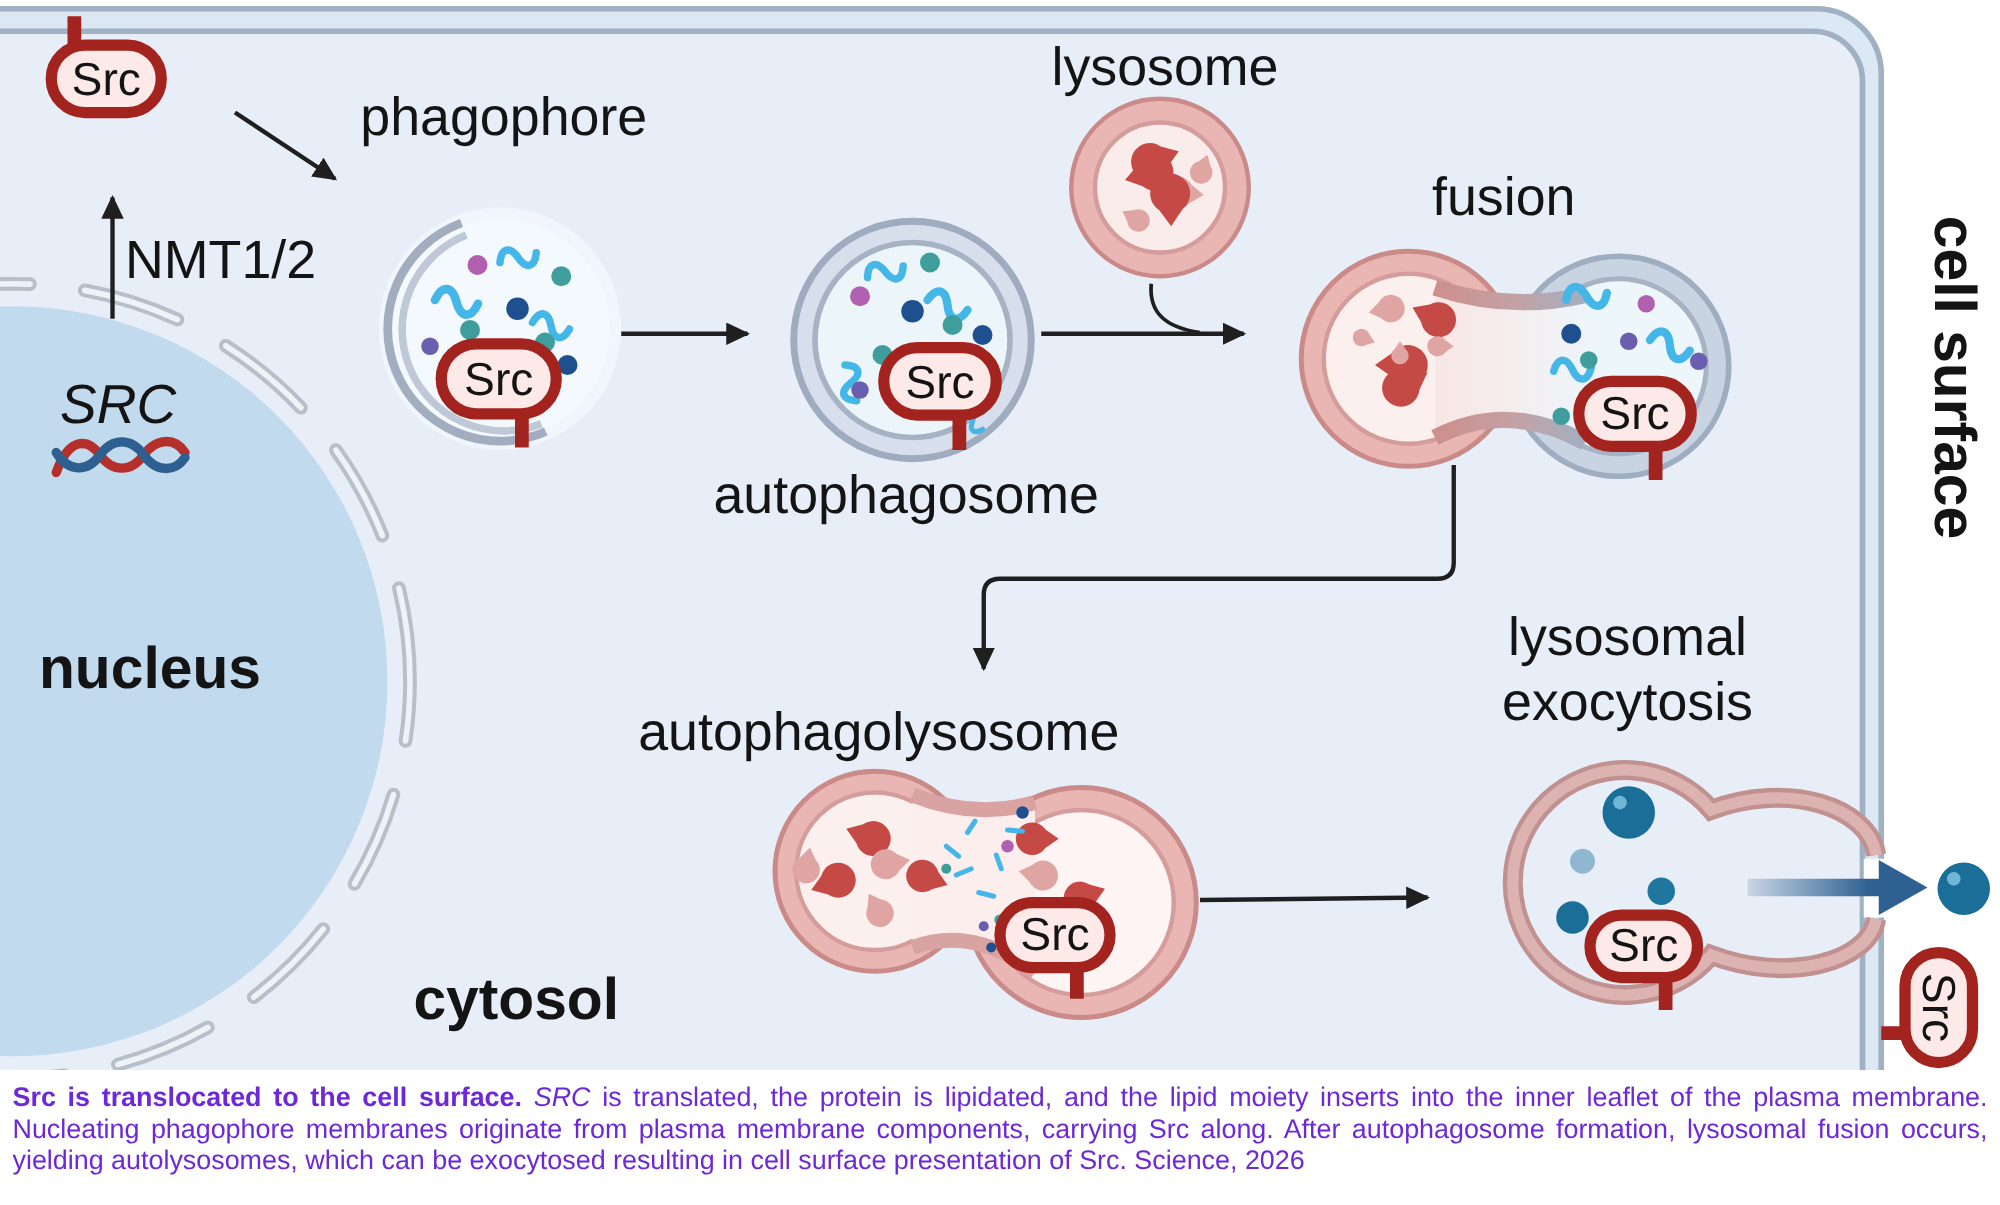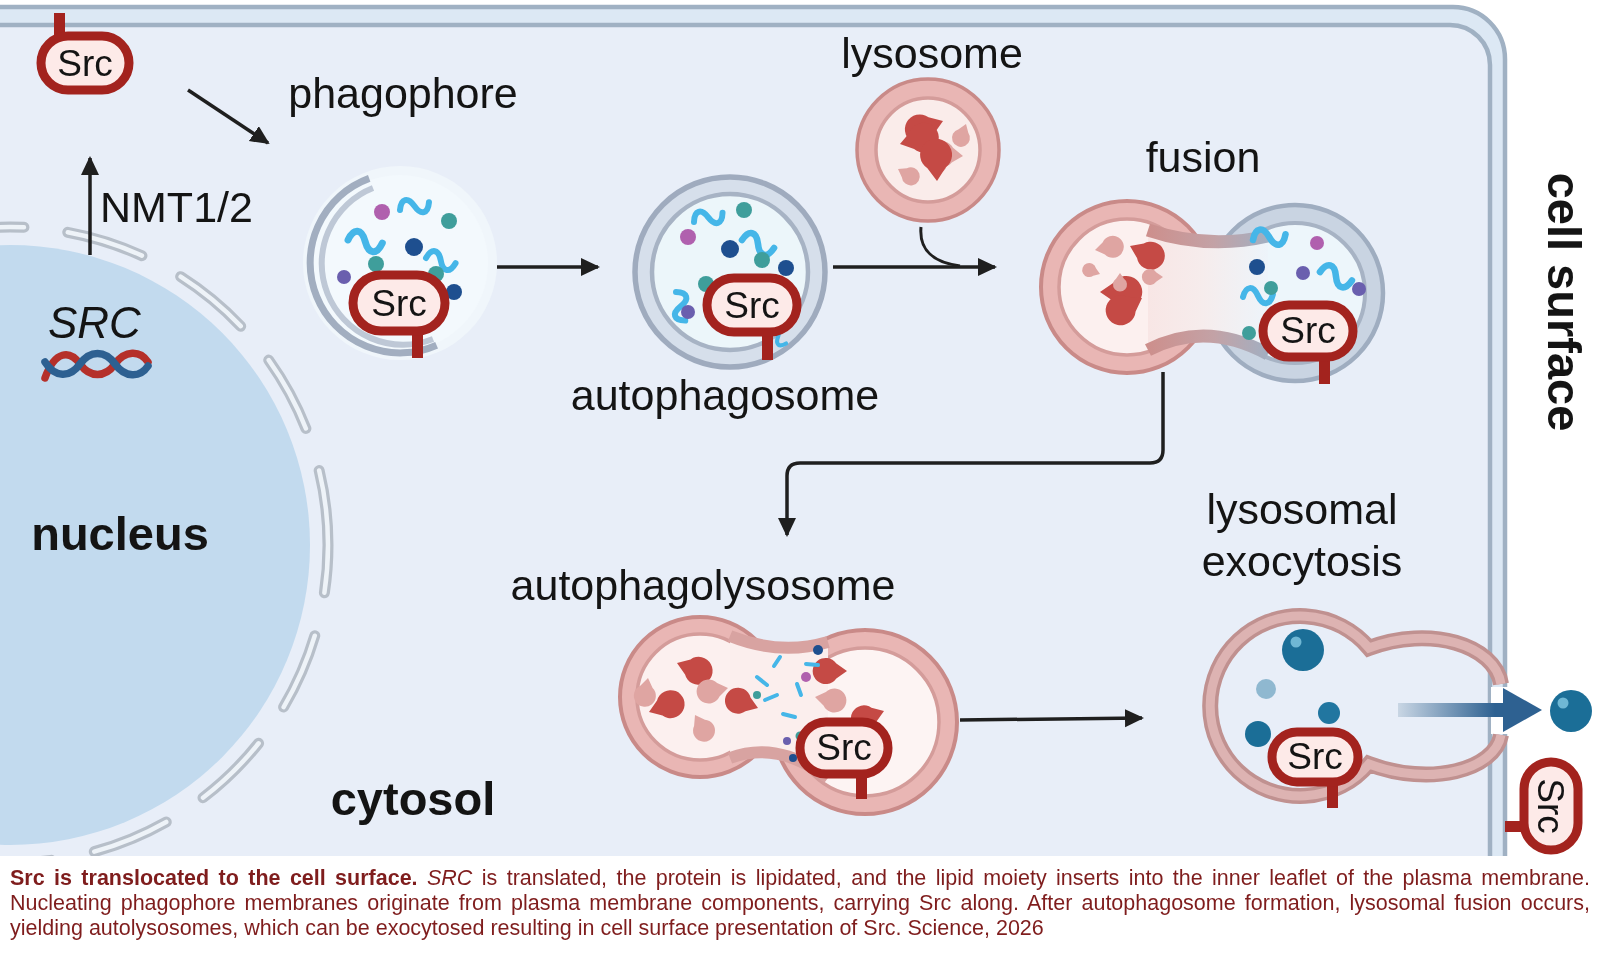--- a/index.html
+++ b/index.html
@@ -6,21 +6,21 @@
   .stage{position:relative;width:1600px;height:964px;background:#ffffff;overflow:hidden;
          font-family:"Liberation Sans",sans-serif;}
   .diagram{position:absolute;left:0;top:0;}
   svg text{font-family:"Liberation Sans",sans-serif;fill:#141414;}
   .lbl{font-size:43px;}
   .lbl-bold{font-size:47px;font-weight:bold;}
   .badge-txt{font-size:37px;}
   .gene{font-size:44px;font-style:italic;}
   .caption{position:absolute;left:0;top:856px;width:1600px;height:108px;background:#ffffff;
            box-sizing:border-box;padding:10px 10px 0 10px;font-size:21.5px;line-height:1.17;
-           color:#7f1d1d;text-align:justify;}
+           color:#6d28d9;text-align:justify;}
   .caption i{font-style:italic;}
 </style>
 </head>
 <body>
 
 <div class="stage">
 <svg class="diagram" width="1600" height="856" viewBox="0 0 1600 856">
   <defs>
     <marker id="arrowhead" markerUnits="userSpaceOnUse" markerWidth="24" markerHeight="22" refX="17" refY="9" orient="auto">
       <path d="M0,0 L19,9 L0,18 Z" fill="#1f1f1f"></path>

